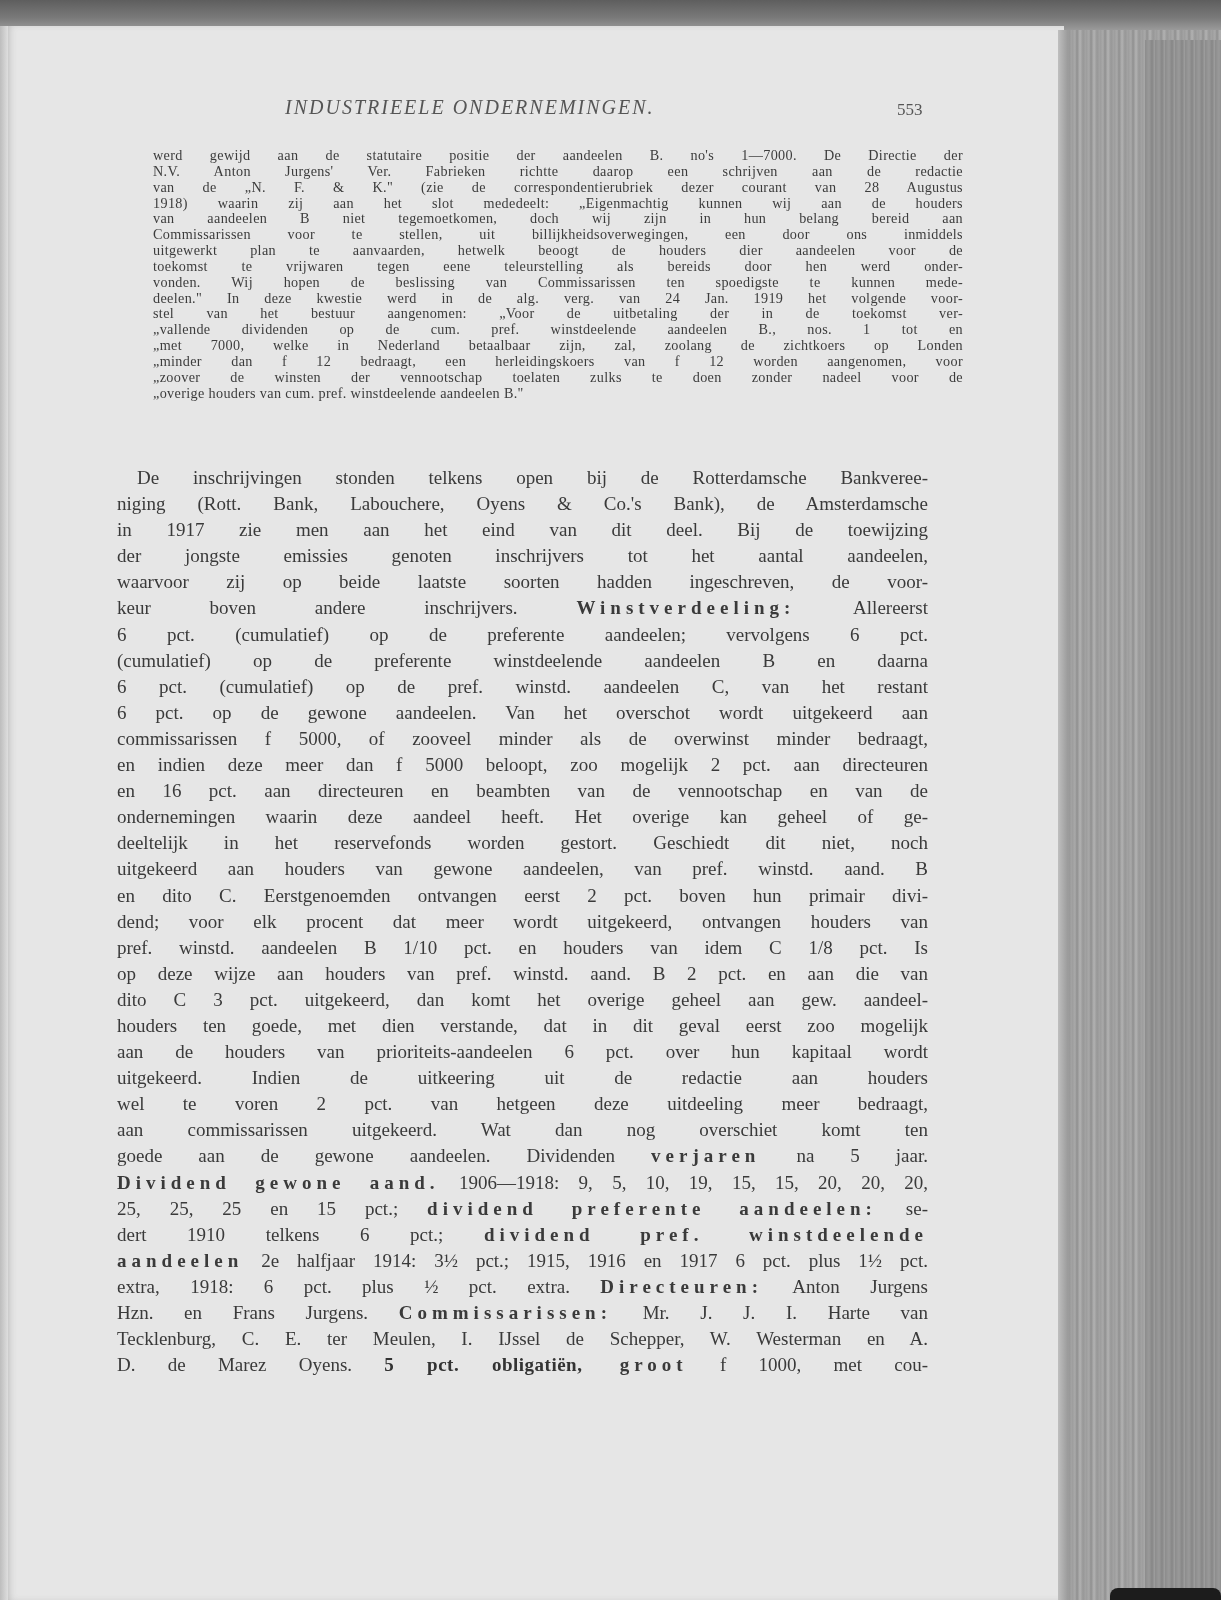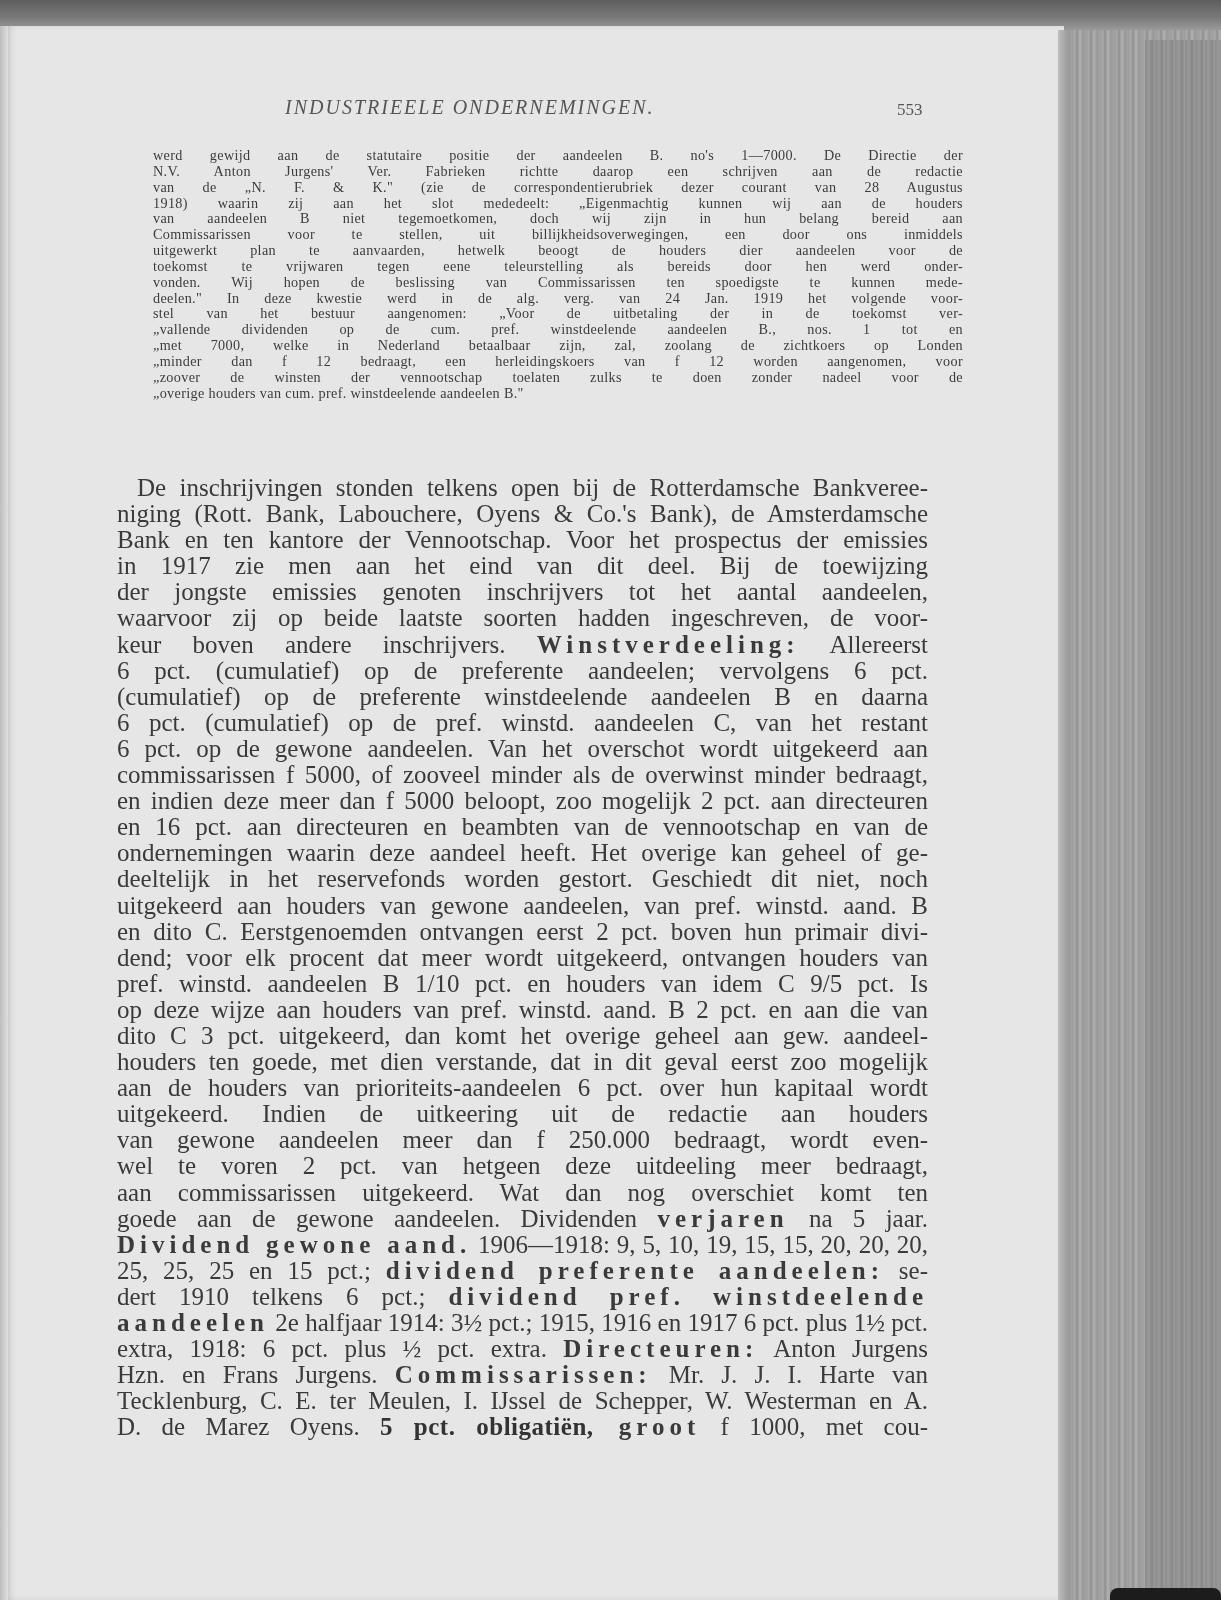--- a/index.html
+++ b/index.html
@@ -54,22 +54,22 @@
     position: absolute; left: 117px; top: 148px; width: 810px;
     font-family: "Liberation Serif", serif;
     font-size: 14.2px; line-height: 15.85px;
     text-align: justify; letter-spacing: 0.35px;
     color: #3c3c3c;
     margin-left: 36px;
   }
   .quote-line { display: block; text-align: justify; text-align-last: justify; white-space: nowrap; }
   .quote-line.last { text-align-last: left; }
   .main-text {
-    position: absolute; left: 117px; top: 475px; width: 811px;
-    font-size: 25px; line-height: 26.1px; color: #3a3a3a;
+    position: absolute; left: 117px; top: 465px; width: 811px;
+    font-size: 19px; line-height: 26.1px; color: #3a3a3a;
   }
   .main-line { display: block; text-align: justify; text-align-last: justify; white-space: nowrap; height: 26.1px; }
   .indent { padding-left: 20px; }
   .spaced { letter-spacing: 5px; font-weight: bold; }
   .bold-sans { font-family: Liberation Serif, serif; font-weight: bold; letter-spacing: 0.5px; color: #333; }
 </style>
 </head>
 <body>
 
 <div class="top-edge"></div>
@@ -98,44 +98,42 @@
     <span class="quote-line">„vallende dividenden op de cum. pref. winstdeelende aandeelen B., nos. 1 tot en</span>
     <span class="quote-line">„met 7000, welke in Nederland betaalbaar zijn, zal, zoolang de zichtkoers op Londen</span>
     <span class="quote-line">„minder dan f 12 bedraagt, een herleidingskoers van f 12 worden aangenomen, voor</span>
     <span class="quote-line">„zoover de winsten der vennootschap toelaten zulks te doen zonder nadeel voor de</span>
     <span class="quote-line last">„overige houders van cum. pref. winstdeelende aandeelen B."</span>
   </div>
 
 <div class="main-text" id="main-text">
     <span class="main-line indent"><span>De inschrijvingen stonden telkens open bij de Rotterdamsche Bankveree-</span></span>
     <span class="main-line"><span>niging (Rott. Bank, Labouchere, Oyens &amp; Co.'s Bank), de Amsterdamsche</span></span>
-    <span class="main-line"><span>Bank en ten kantore der Vennootschap. Voor het prospectus der emissies</span></span>
     <span class="main-line"><span>in 1917 zie men aan het eind van dit deel. Bij de toewijzing</span></span>
     <span class="main-line"><span>der jongste emissies genoten inschrijvers tot het aantal aandeelen,</span></span>
     <span class="main-line"><span>waarvoor zij op beide laatste soorten hadden ingeschreven, de voor-</span></span>
     <span class="main-line"><span>keur boven andere inschrijvers. </span><span class="spaced">Winstverdeeling:</span><span> Allereerst</span></span>
     <span class="main-line"><span>6 pct. (cumulatief) op de preferente aandeelen; vervolgens 6 pct.</span></span>
     <span class="main-line"><span>(cumulatief) op de preferente winstdeelende aandeelen B en daarna</span></span>
     <span class="main-line"><span>6 pct. (cumulatief) op de pref. winstd. aandeelen C, van het restant</span></span>
     <span class="main-line"><span>6 pct. op de gewone aandeelen. Van het overschot wordt uitgekeerd aan</span></span>
     <span class="main-line"><span>commissarissen f 5000, of zooveel minder als de overwinst minder bedraagt,</span></span>
     <span class="main-line"><span>en indien deze meer dan f 5000 beloopt, zoo mogelijk 2 pct. aan directeuren</span></span>
     <span class="main-line"><span>en 16 pct. aan directeuren en beambten van de vennootschap en van de</span></span>
     <span class="main-line"><span>ondernemingen waarin deze aandeel heeft. Het overige kan geheel of ge-</span></span>
     <span class="main-line"><span>deeltelijk in het reservefonds worden gestort. Geschiedt dit niet, noch</span></span>
     <span class="main-line"><span>uitgekeerd aan houders van gewone aandeelen, van pref. winstd. aand. B</span></span>
     <span class="main-line"><span>en dito C. Eerstgenoemden ontvangen eerst 2 pct. boven hun primair divi-</span></span>
     <span class="main-line"><span>dend; voor elk procent dat meer wordt uitgekeerd, ontvangen houders van</span></span>
-    <span class="main-line"><span>pref. winstd. aandeelen B 1/10 pct. en houders van idem C 9/5 pct. Is</span></span>
+    <span class="main-line"><span>pref. winstd. aandeelen B 1/10 pct. en houders van idem C 1/8 pct. Is</span></span>
     <span class="main-line"><span>op deze wijze aan houders van pref. winstd. aand. B 2 pct. en aan die van</span></span>
     <span class="main-line"><span>dito C 3 pct. uitgekeerd, dan komt het overige geheel aan gew. aandeel-</span></span>
     <span class="main-line"><span>houders ten goede, met dien verstande, dat in dit geval eerst zoo mogelijk</span></span>
     <span class="main-line"><span>aan de houders van prioriteits-aandeelen 6 pct. over hun kapitaal wordt</span></span>
     <span class="main-line"><span>uitgekeerd. Indien de uitkeering uit de redactie aan houders</span></span>
-    <span class="main-line"><span>van gewone aandeelen meer dan f 250.000 bedraagt, wordt even-</span></span>
     <span class="main-line"><span>wel te voren 2 pct. van hetgeen deze uitdeeling meer bedraagt,</span></span>
     <span class="main-line"><span>aan commissarissen uitgekeerd. Wat dan nog overschiet komt ten</span></span>
     <span class="main-line"><span>goede aan de gewone aandeelen. Dividenden </span><span class="spaced">verjaren</span><span> na 5 jaar.</span></span>
     <span class="main-line"><span class="spaced">Dividend gewone aand.</span><span> 1906—1918: 9, 5, 10, 19, 15, 15, 20, 20, 20,</span></span>
     <span class="main-line"><span>25, 25, 25 en 15 pct.; </span><span class="spaced">dividend preferente aandeelen:</span><span> se-</span></span>
     <span class="main-line"><span>dert 1910 telkens 6 pct.; </span><span class="spaced">dividend pref. winstdeelende</span></span>
     <span class="main-line"><span class="spaced">aandeelen</span><span> 2e halfjaar 1914: 3½ pct.; 1915, 1916 en 1917 6 pct. plus 1½ pct.</span></span>
     <span class="main-line"><span>extra, 1918: 6 pct. plus ½ pct. extra. </span><span class="spaced">Directeuren:</span><span> Anton Jurgens</span></span>
     <span class="main-line"><span>Hzn. en Frans Jurgens. </span><span class="spaced">Commissarissen:</span><span> Mr. J. J. I. Harte van</span></span>
     <span class="main-line"><span>Tecklenburg, C. E. ter Meulen, I. IJssel de Schepper, W. Westerman en A.</span></span>

